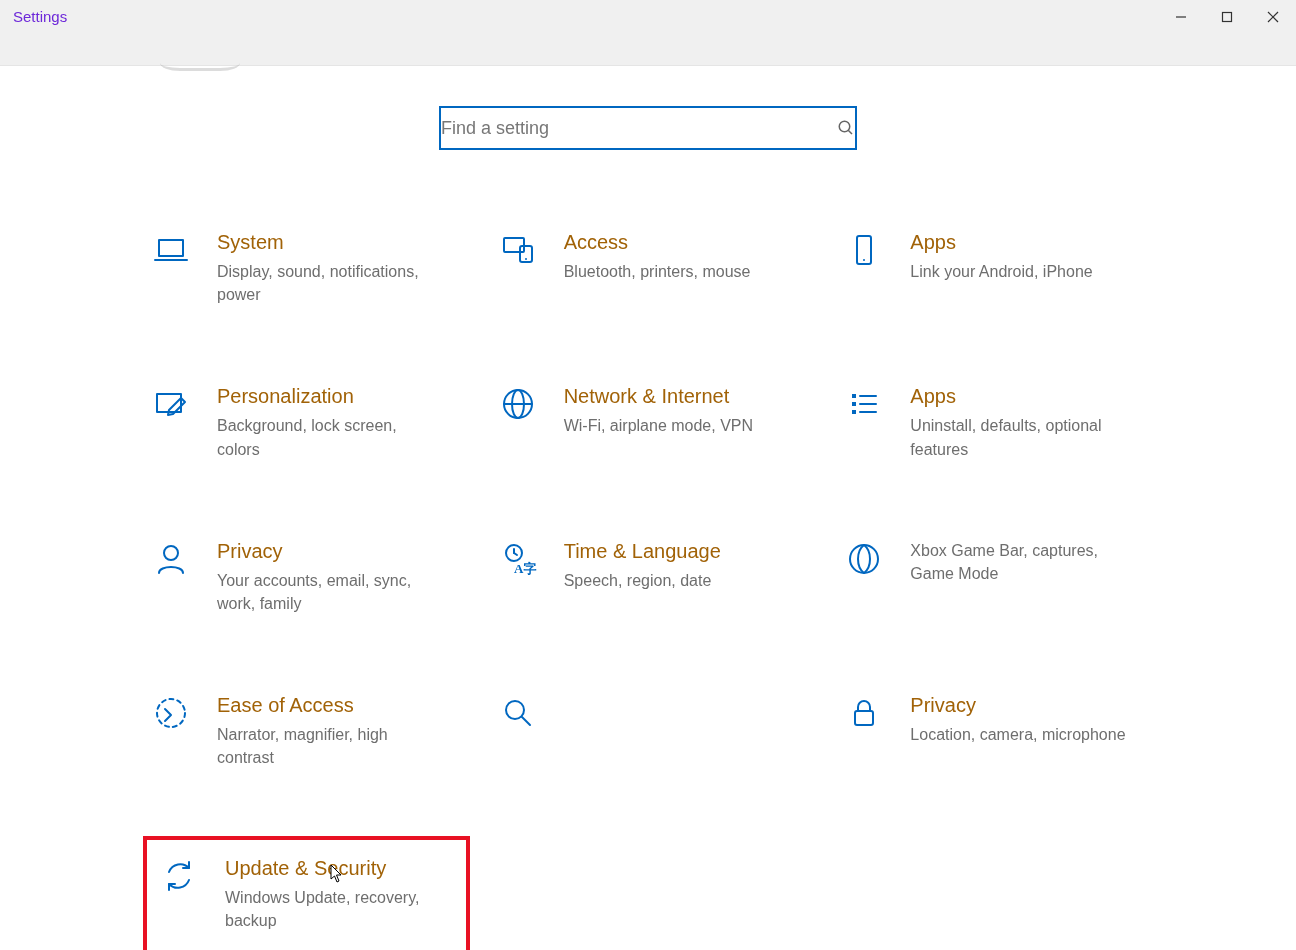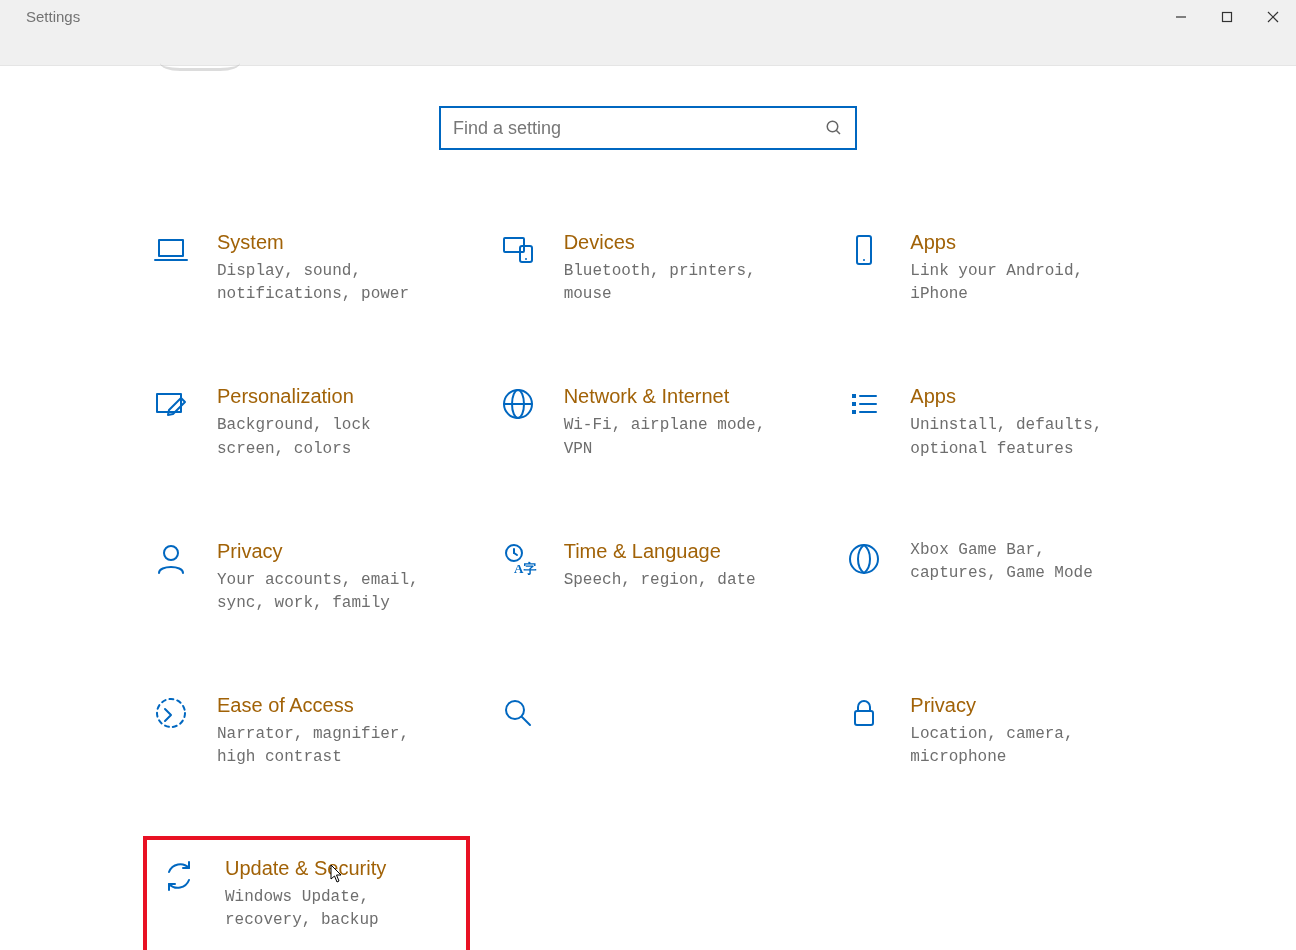--- a/index.html
+++ b/index.html
@@ -14,23 +14,23 @@
   .titlebar {
     height: 66px;
     background: #f0f0f0;
     border-bottom: 1px solid #e5e5e5;
     display: flex;
     align-items: flex-start;
     justify-content: space-between;
     position: relative;
   }
   .titlebar-left {
-    padding: 8px 26px;
+    padding: 8px 13px;
     font-size: 15px;
-    color: #737373;
+    color: #6d28d9;
   }
   .titlebar-buttons {
     display: flex;
     align-items: center;
     height: 34px;
   }
   .tb-btn {
     width: 46px;
     height: 34px;
     display: flex;
@@ -57,21 +57,21 @@
     display: flex;
     justify-content: center;
     margin-bottom: 70px;
   }
   .search-box {
     width: 418px;
     height: 44px;
     border: 2px solid #0067c0;
     display: flex;
     align-items: center;
-    padding: 0 12px;
+    padding: 0 0;
   }
   .search-input {
     flex: 1;
     border: none;
     outline: none;
     font-size: 18px;
     color: #333;
     font-family: inherit;
     background: transparent;
   }
@@ -109,21 +109,20 @@
     font-size: 20px;
     font-weight: 400;
     color: #a16207;
     margin-bottom: 6px;
     line-height: 1.2;
   }
   .tile-sub {
     font-size: 16px;
     color: #6e6e6e;
     line-height: 1.45;
-    font-family: Liberation Mono, monospace;
   }
   .highlight {
     outline: 4px solid #e81123;
     outline-offset: -2px;
     background: #fff;
     box-shadow: inset 0 0 0 1px #ccc;
     padding: 16px 12px 22px 12px;
   }
   .cursor {
     position: absolute;
@@ -190,21 +189,21 @@
       </div>
       <div class="tile">
         <div class="icon">
           <svg width="40" height="40" viewBox="0 0 40 40">
             <rect x="6" y="8" width="20" height="14" rx="1" stroke="#0067c0" stroke-width="2" fill="none" stroke-linecap="round" stroke-linejoin="round"></rect>
             <rect x="22" y="16" width="12" height="16" rx="2" stroke="#0067c0" stroke-width="2" fill="none" stroke-linecap="round" stroke-linejoin="round"></rect>
             <circle cx="28" cy="29" r="1" fill="#0067c0"></circle>
           </svg>
         </div>
         <div class="txt">
-          <div class="tile-title">Devices</div>
+          <div class="tile-title">Access</div>
           <div class="tile-sub">Bluetooth, printers, mouse</div>
         </div>
       </div>
       <div class="tile">
         <div class="icon">
           <svg width="40" height="40" viewBox="0 0 40 40">
             <rect x="13" y="6" width="14" height="28" rx="2" stroke="#0067c0" stroke-width="2" fill="none" stroke-linecap="round" stroke-linejoin="round"></rect>
             <circle cx="20" cy="30" r="1" fill="#0067c0"></circle>
           </svg>
         </div>

